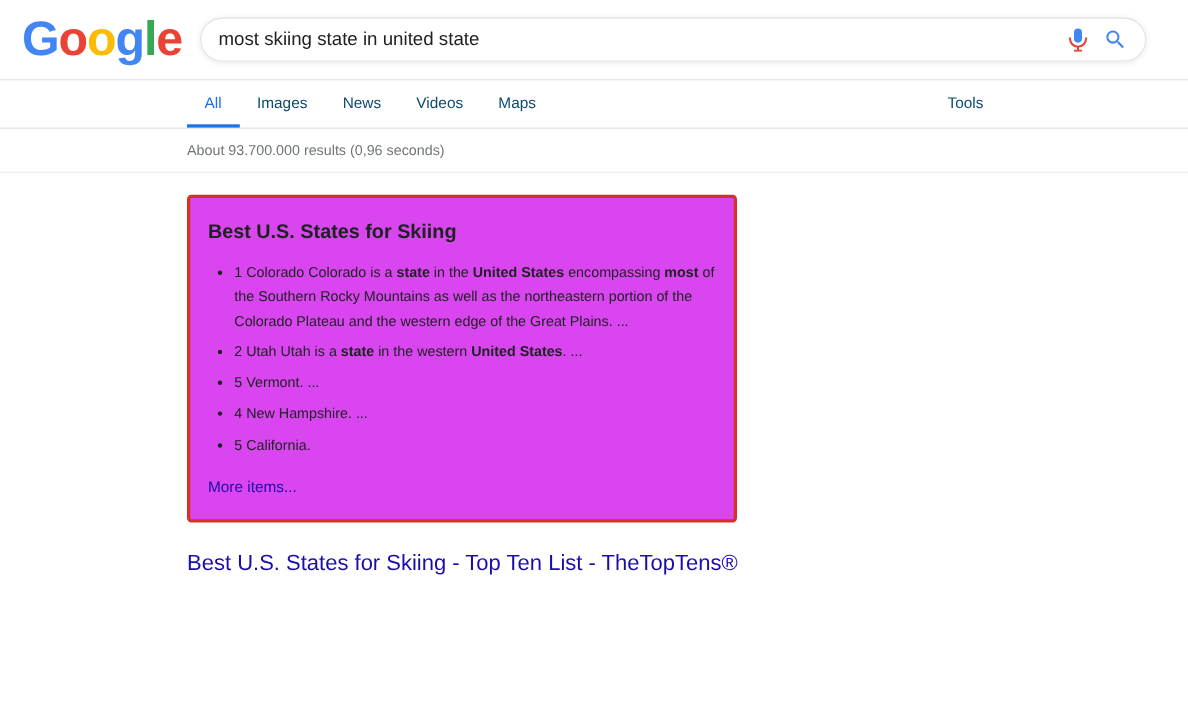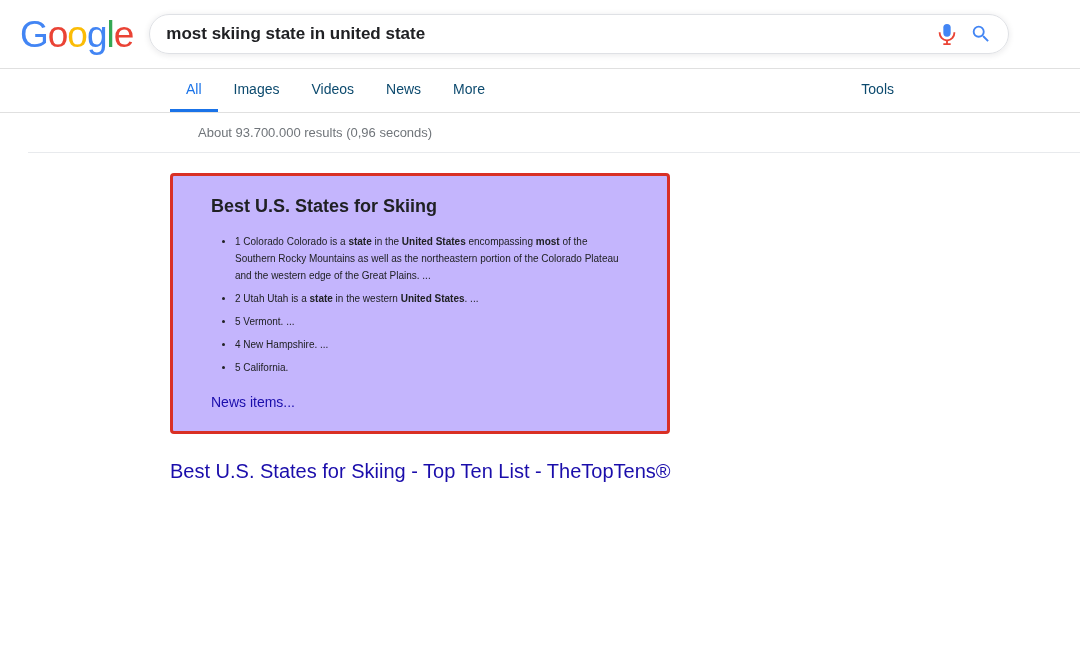--- a/index.html
+++ b/index.html
@@ -15,22 +15,22 @@
     
     .header {
       display: flex;
       align-items: center;
       padding: 14px 20px;
       border-bottom: 1px solid #e0e0e0;
       gap: 16px;
     }
 
     .logo {
-      font-size: 37px;
-      font-weight: 400;
+      font-size: 44px;
+      font-weight: 700;
       letter-spacing: -1px;
       flex-shrink: 0;
       line-height: 1;
     }
     .logo-g { color: #4285F4; }
     .logo-o1 { color: #EA4335; }
     .logo-o2 { color: #FBBC05; }
     .logo-g2 { color: #4285F4; }
     .logo-l { color: #34A853; }
     .logo-e { color: #EA4335; }
@@ -47,21 +47,20 @@
       gap: 10px;
     }
 
     .search-input {
       flex: 1;
       border: none;
       outline: none;
       font-size: 17px;
       color: #202124;
       background: transparent;
-      font-weight: bold;
     }
 
     .search-icons {
       display: flex;
       align-items: center;
       gap: 12px;
     }
 
     .mic-icon, .search-icon-btn {
       display: flex;
@@ -102,49 +101,48 @@
       display: flex;
       gap: 0;
     }
 
     
     .results-info {
       padding: 12px 170px;
       font-size: 13px;
       color: #70757a;
       border-bottom: 1px solid #e8eaed;
-      margin-left: 28px;
     }
 
     
     .main-content {
       padding: 20px 170px;
     }
 
     
     .featured-snippet {
       border: 3px solid #d93025;
       border-radius: 4px;
-      padding: 20px 38px;
+      padding: 20px 16px;
       max-width: 500px;
       margin-bottom: 24px;
-      background: #c4b5fd;
+      background: #d946ef;
     }
 
     .snippet-title {
       font-size: 18px;
       font-weight: 700;
       color: #202124;
       margin-bottom: 16px;
     }
 
     .snippet-list {
       list-style: disc;
       padding-left: 24px;
-      font-size: 10px;
+      font-size: 13px;
       line-height: 1.7;
       color: #202124;
     }
 
     .snippet-list li {
       margin-bottom: 6px;
     }
 
     .more-items-link {
       color: #1a0dab;
@@ -190,23 +188,23 @@
           <path d="M15.5 14h-.79l-.28-.27A6.471 6.471 0 0 0 16 9.5 6.5 6.5 0 1 0 9.5 16c1.61 0 3.09-.59 4.23-1.57l.27.28v.79l5 4.99L20.49 19l-4.99-5zm-6 0C7.01 14 5 11.99 5 9.5S7.01 5 9.5 5 14 7.01 14 9.5 11.99 14 9.5 14z" fill="#4285F4"></path>
         </svg>
       </div>
     </div>
   </div>
 </div>
 
 <nav class="nav-tabs">
   <a class="nav-tab active">All</a>
   <a class="nav-tab">Images</a>
+  <a class="nav-tab">News</a>
   <a class="nav-tab">Videos</a>
-  <a class="nav-tab">News</a>
-  <a class="nav-tab">More</a>
+  <a class="nav-tab">Maps</a>
   <div class="settings-tools">
     <a class="nav-tab">Tools</a>
   </div>
 </nav>
 
 <div class="results-info">
   <span>About 93.700.000 results (0,96 seconds)</span>
 </div>
 
 <div class="main-content">
@@ -224,19 +222,19 @@
       <li>
         5 Vermont. ...
       </li>
       <li>
         4 New Hampshire. ...
       </li>
       <li>
         5 California.
       </li>
     </ul>
-    <a class="more-items-link">News items...</a>
+    <a class="more-items-link">More items...</a>
   </div>
 
   
   <a class="result-title">Best U.S. States for Skiing - Top Ten List - TheTopTens®</a>
 
 </div>
 
 </body></html>

